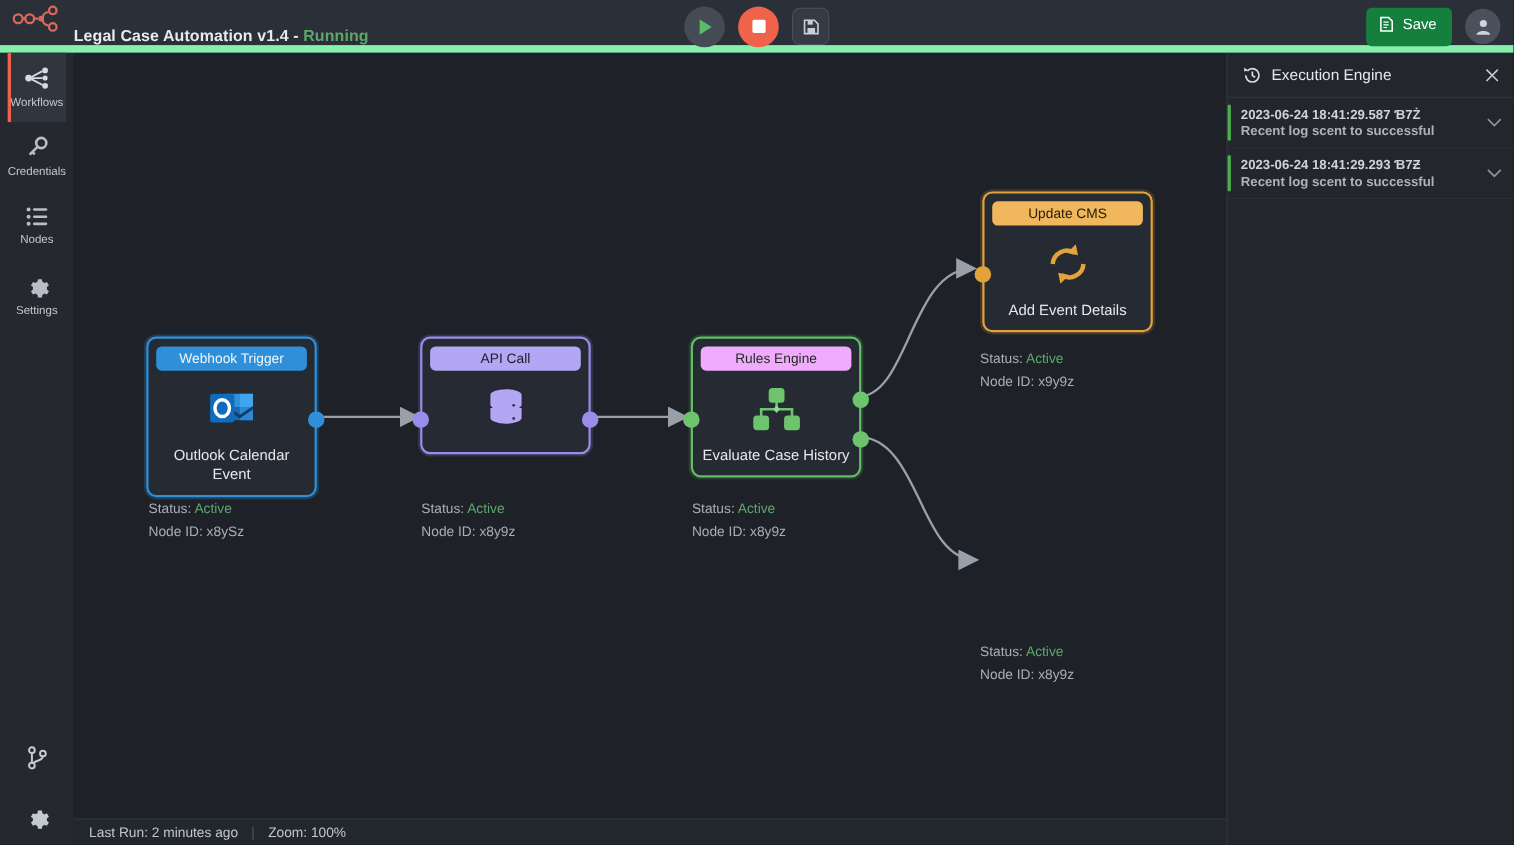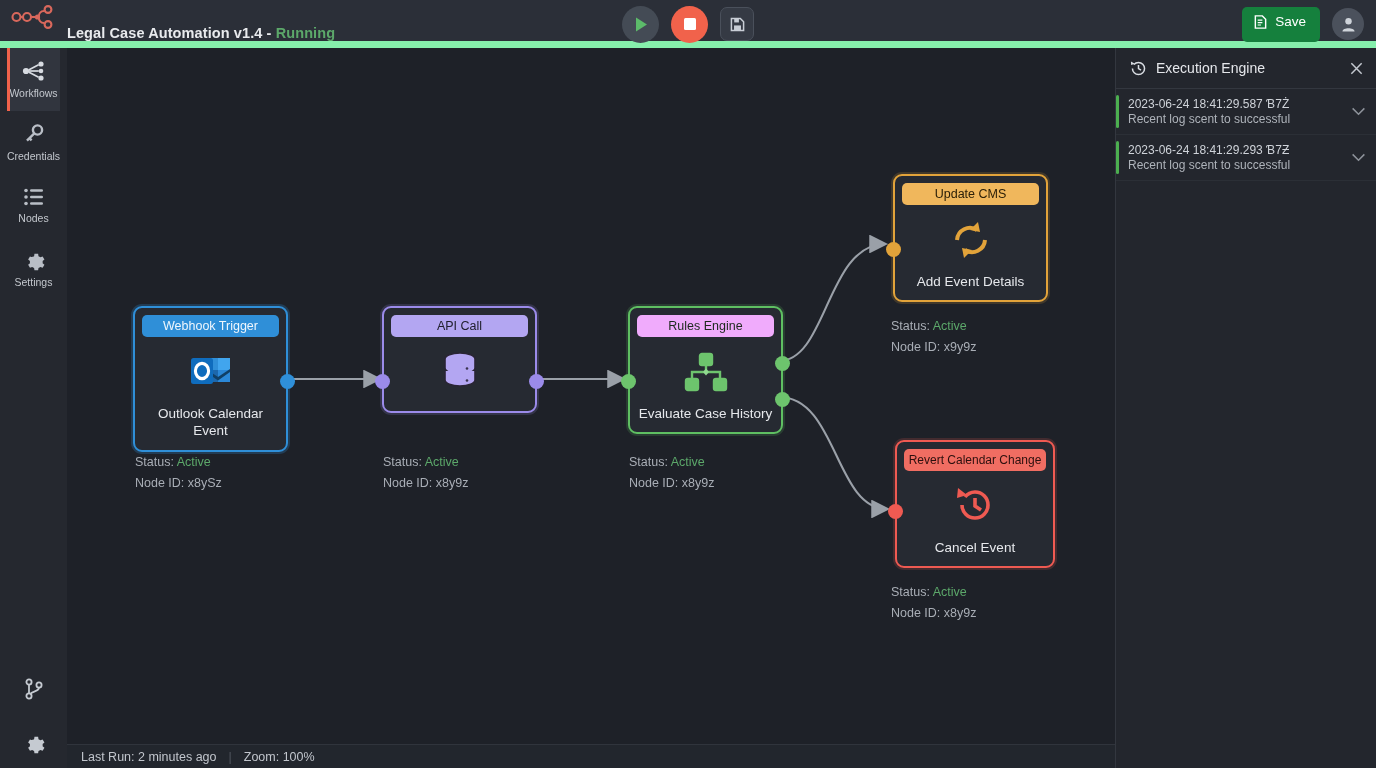--- a/index.html
+++ b/index.html
@@ -123,21 +123,21 @@
   }
   .panel-tab.active { color: #f1f2f4; }
   .panel-tab.active:after {
     content: ""; position: absolute; left: 14px; right: 14px; bottom: 0; height: 2px; background: #e85d4e;
   }
   .log-row {
     display: flex; align-items: center; gap: 8px;
     padding: 8px 10px 8px 12px; border-bottom: 1px solid #2b2f36; cursor: pointer; position: relative;
   }
   .log-accent { position: absolute; left: 0; top: 6px; bottom: 6px; width: 3px; background: #4caf50; border-radius: 2px; }
-  .log-text { flex: 1; min-width: 0; }
+  .log-text { flex: 1; min-width: 0; font-weight: bold; }
   .log-time { font-size: 12px; color: #cfd3d9; white-space: nowrap; }
   .log-msg { font-size: 12px; color: #aeb3ba; white-space: nowrap; margin-top: 1px; }
   .log-chev { color: #8d929a; display: flex; align-items: center; }
 </style>
 </head>
 <body>
 
 <div id="app">
 
   <div class="header">
@@ -380,36 +380,20 @@
       </div>
       <div class="port" style="left:-9px; top:66px; background:#e2a33a;"></div>
     </div>
     <div class="node-meta" style="left:824px; top:268px;">
       <div><span>Status:</span>
         <span class="ok">Active</span></div>
       <div><span>Node ID:</span>
         <span>x9y9z</span></div>
     </div>
 
-    <div class="node n-red" style="left:828px; top:392px; width:160px;">
-      <div class="node-inner">
-        <div class="node-badge" style="font-size:12px;">Revert Calendar Change</div>
-        <div class="node-icon">
-          <svg width="42" height="40" viewBox="0 0 42 40">
-            <g fill="none" stroke="#ef5a52" stroke-width="3.6">
-              <path d="M8 19 a13 13 0 1013-13 13 13 0 00-10 5"></path>
-              <path d="M21 12 V20 L27 24"></path>
-            </g>
-            <path d="M4 2 L13 9 L3 12 Z" fill="#ef5a52"></path>
-          </svg>
-        </div>
-        <div class="node-title">Cancel Event</div>
-      </div>
-      <div class="port" style="left:-9px; top:62px; background:#ef5a52;"></div>
-    </div>
     <div class="node-meta" style="left:824px; top:534px;">
       <div><span>Status:</span>
         <span class="ok">Active</span></div>
       <div><span>Node ID:</span>
         <span>x8y9z</span></div>
     </div>
   </div>
 
   <div class="statusbar">
     <span>Last Run: 2 minutes ago</span>

